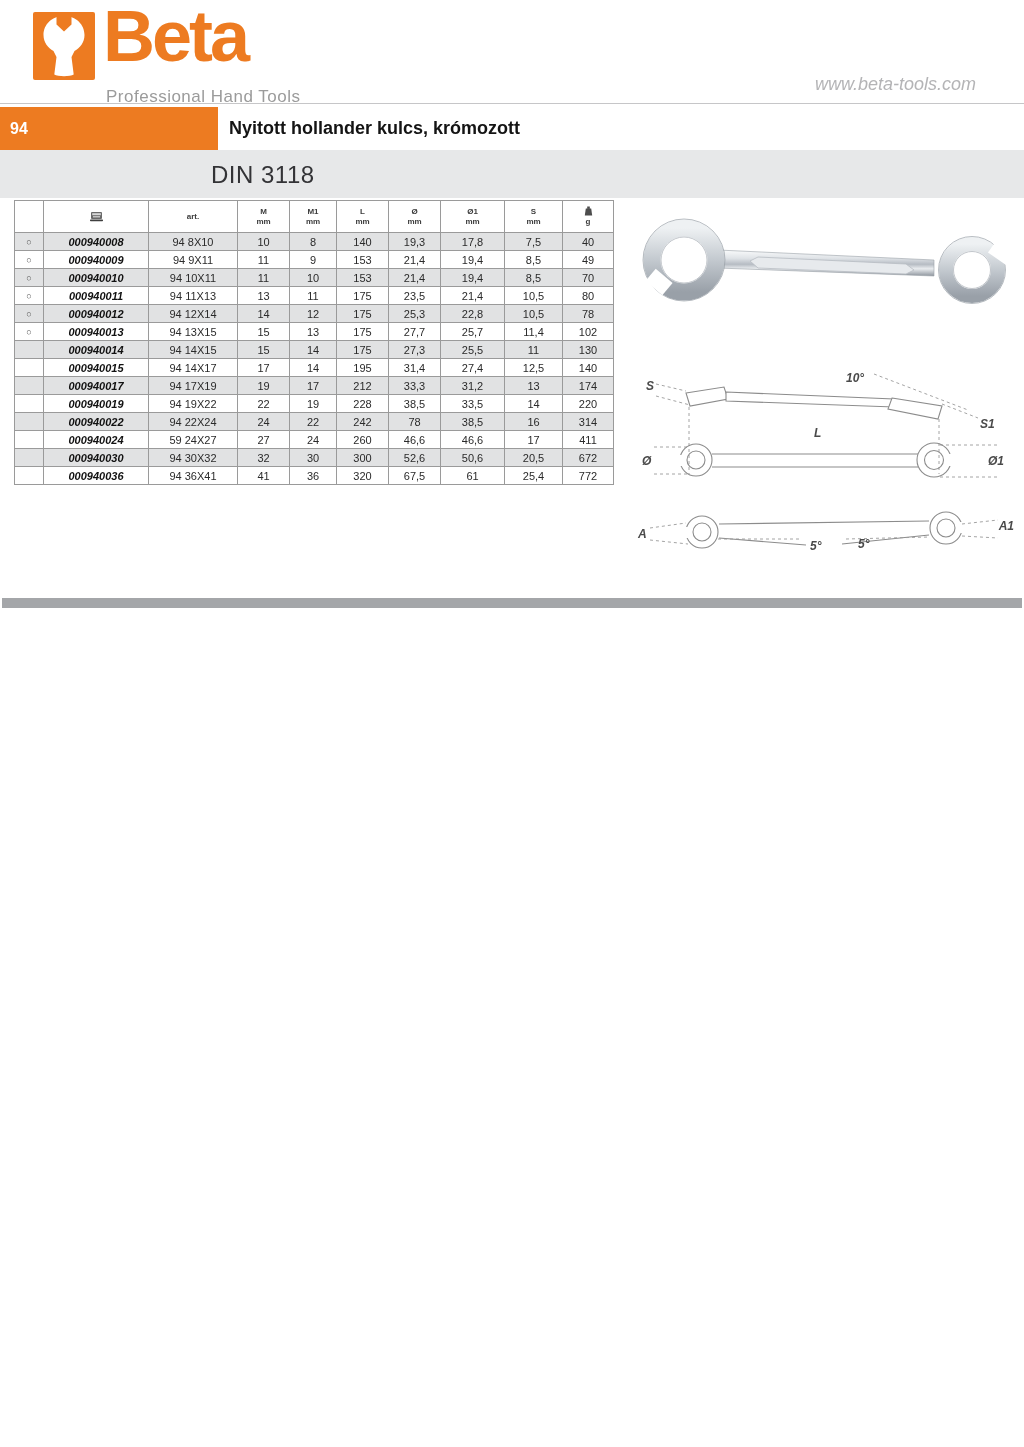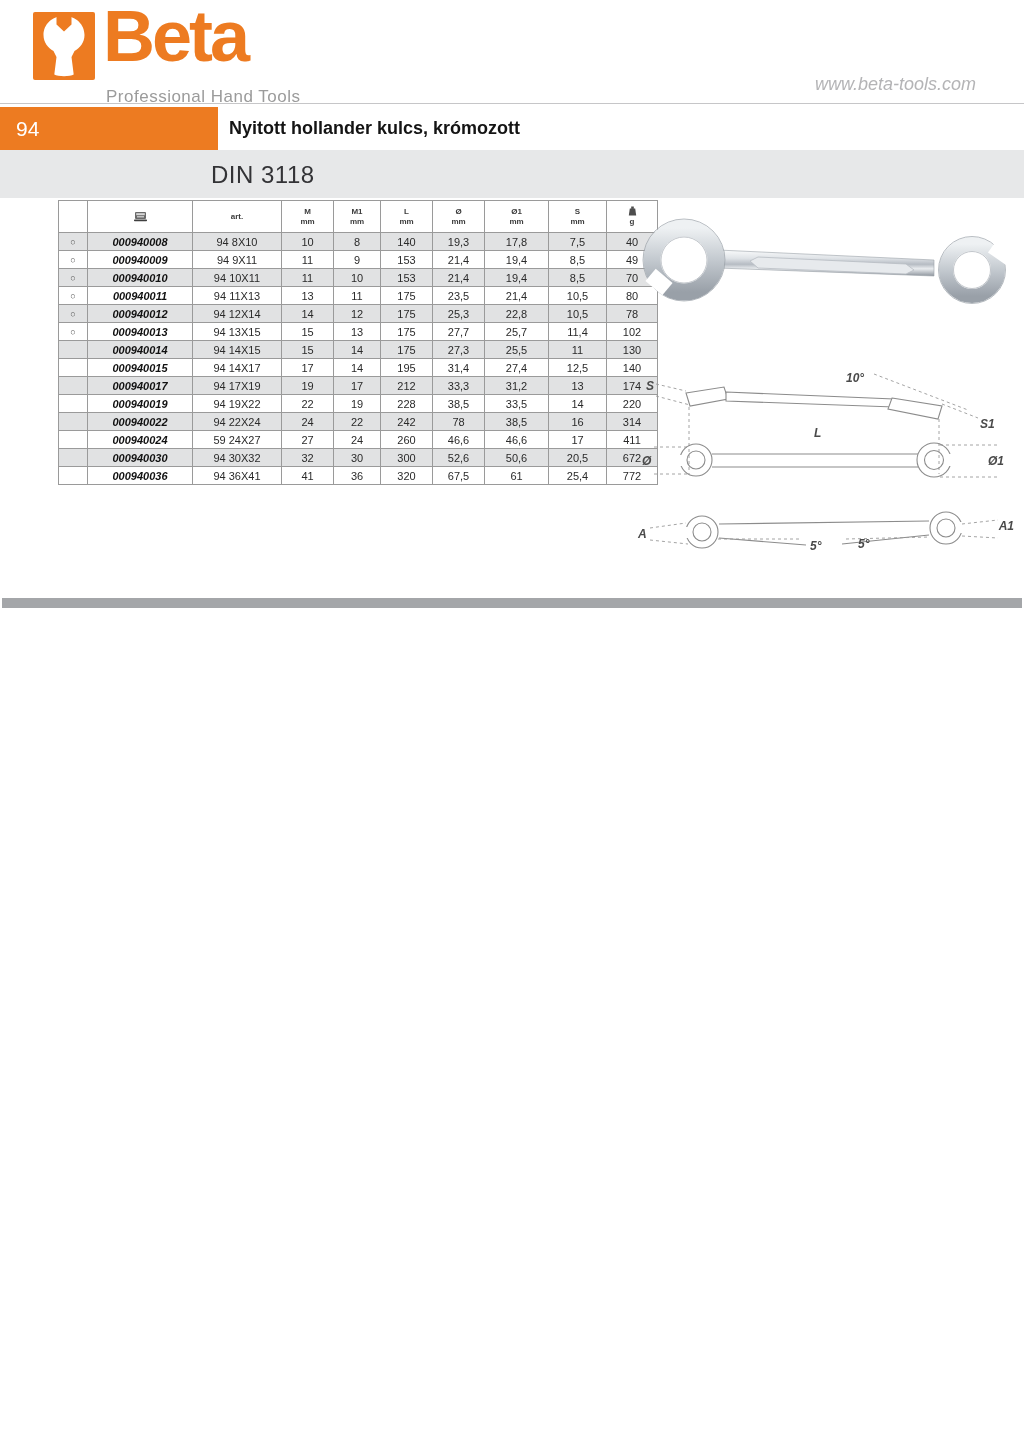--- a/index.html
+++ b/index.html
@@ -10,28 +10,28 @@
   .logo-block { position:absolute; left:24px; top:9px; width:300px; height:96px;margin-left:9px; }
   .logo-square { position:absolute; left:0; top:3px; width:62px; height:68px; background:#ed7b21; border-radius:2px; }
   .logo-square svg { position:absolute; left:0; top:0; }
   .brand-name { position:absolute; left:70px; top:-14px; font-size:72px; font-weight:bold; letter-spacing:-3px; color:#ed7b21; }
   .brand-tagline { position:absolute; left:73px; top:78px; font-size:17px; color:#9b9b9b; letter-spacing:0.5px;text-align:center; }
   .website { position:absolute; right:48px; top:74px; font-size:18px; font-style:italic; color:#b4b4b6;text-align:right; }
   .top-divider { position:absolute; left:0; top:103px; width:1024px; height:1px; background:#c6c6c8; }
 
   
   .series-bar { position:absolute; left:0; top:107px; width:218px; height:43px; background:#ed7b21; }
-  .series-number { display:inline-block; padding-left:16px; line-height:43px; font-size:21px; font-weight:normal; color:#ffffff; }
+  .series-number { display:inline-block; padding-left:10px; line-height:43px; font-size:16px; font-weight:bold; color:#ffffff; }
   .page-title { position:absolute; left:229px; top:107px; height:43px; line-height:43px; font-size:18px; font-weight:bold; color:#141414; }
   .din-strip { position:absolute; left:0; top:150px; width:1024px; height:48px; background:#e7e8e9; }
   .din-label { position:absolute; left:211px; top:11px; font-size:24px; color:#333336; letter-spacing:0.5px; }
 
   
   .product-table { position:absolute; left:14px; top:200px; }
-  table { border-collapse:collapse; table-layout:fixed; width:599px;margin-left:44px; }
+  table { border-collapse:collapse; table-layout:fixed; width:599px; }
   th, td { border:1px solid #9a9a9a; text-align:center; vertical-align:middle; overflow:hidden; }
   thead th { height:32px; background:#ffffff; font-size:8px; font-weight:bold; color:#3c3c3c; line-height:10px; }
   tbody td { height:18px; font-size:11px; color:#2a2a2a; }
   tbody tr.alt { background:#e1e2e3; }
   td.code { font-weight:bold; color:#111;font-style:italic; }
   td.marker { font-size:9px; color:#555; }
   .unit { font-weight:bold; font-size:8px; color:#3c3c3c; }
   th .hicon { display:block; margin:0 auto 1px auto; }
 
   

